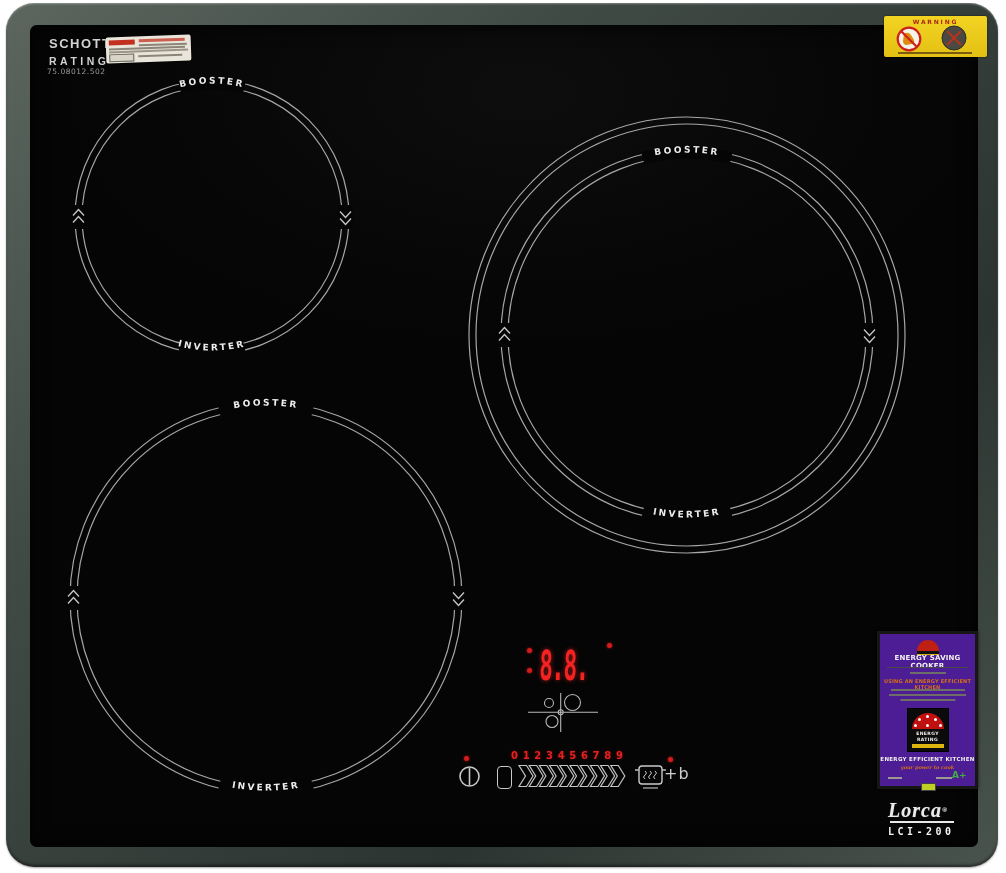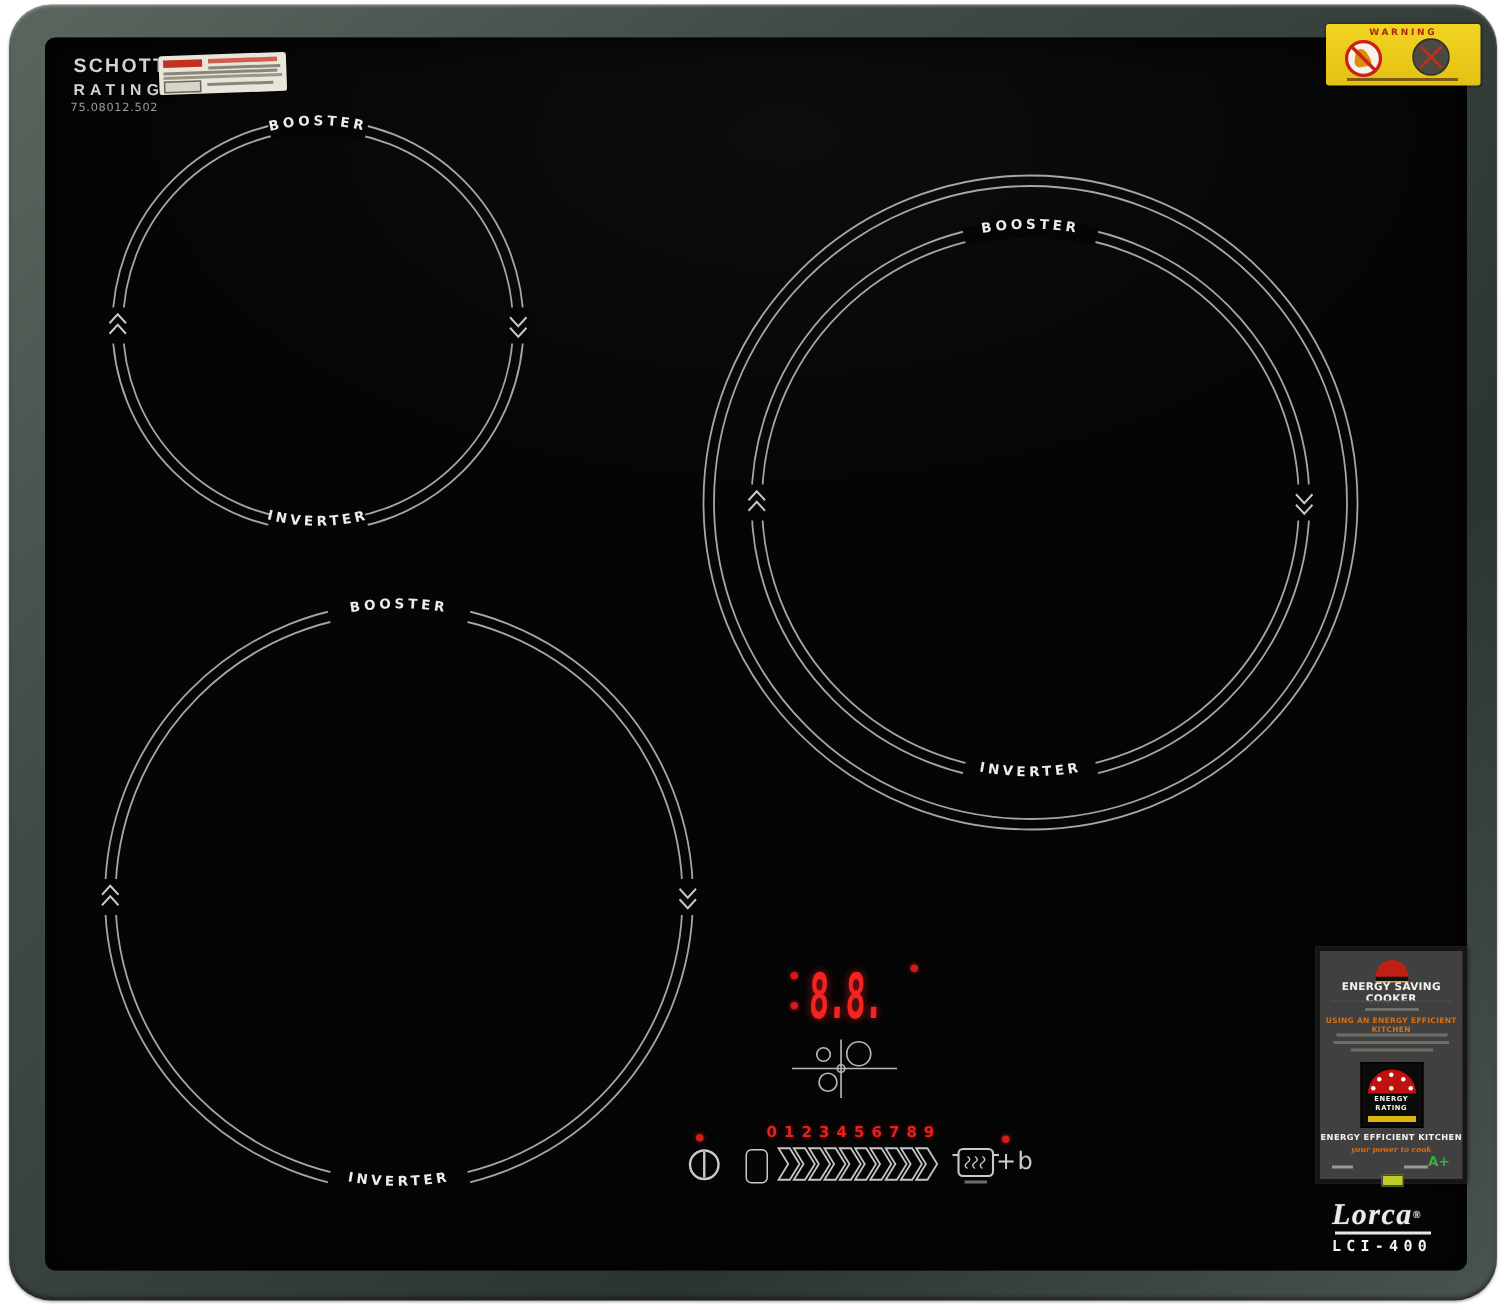--- a/index.html
+++ b/index.html
@@ -45,21 +45,21 @@
   .led{position:absolute;left:540px;top:641px;width:70px;height:42px;
        font:700 34px "DejaVu Sans Mono",monospace;color:#f52222;letter-spacing:-2px;
        transform:scale(.66,1.22) skewX(-3deg);transform-origin:0 0;
        text-shadow:0 0 6px rgba(255,40,40,.6);}
   .levels{position:absolute;left:511px;top:750px;width:112px;display:flex;justify-content:space-between;
           font:700 10px "DejaVu Sans",sans-serif;color:#e02222;text-shadow:0 0 3px rgba(255,0,0,.45);}
   .key{position:absolute;background:transparent;border:none;padding:0;}
   .pausekey{left:497px;top:766px;width:13px;height:21px;border:1.5px solid #c9c9c9;border-radius:4px;}
   .plusb{left:664px;top:764px;font:400 16px "DejaVu Sans",sans-serif;color:#cdcdcd;letter-spacing:1px;}
   
-  .energy{position:absolute;left:877px;top:631px;width:101px;height:158px;background:#404040;
+  .energy{position:absolute;left:877px;top:631px;width:101px;height:158px;background:#4c1d95;
           border:3px solid #161614;box-sizing:border-box;box-shadow:0 0 3px rgba(0,0,0,.8);}
   .energy .logo{position:absolute;left:50%;top:6px;transform:translateX(-50%);width:22px;height:11px;
           background:#c02014;border-radius:11px 11px 0 0;border-bottom:3px solid #111;}
   .energy .logo:after{content:"";position:absolute;left:0;bottom:-4px;width:100%;height:1.5px;background:#d8b20e;}
   .energy .title{position:absolute;left:0;top:20px;width:100%;text-align:center;
           font:700 7px "DejaVu Sans",sans-serif;color:#f2f2ee;letter-spacing:.2px;}
   .energy .div{position:absolute;left:7%;top:33px;width:86%;height:1px;background:#4a4a46;}
   .energy .mb{position:absolute;left:50%;top:38px;transform:translateX(-50%);width:36px;height:2px;background:#6e6e68;}
   .energy .sub{position:absolute;left:0;top:44px;width:100%;text-align:center;
           font:700 5px "DejaVu Sans",sans-serif;color:#d86f14;letter-spacing:.2px;}
@@ -290,15 +290,15 @@
     <div class="tag">your power to cook</div>
     <div class="bb1"></div>
       <div class="bb2"></div>
     <div class="grade">A+</div>
     <div class="gbox"></div>
   </div>
 
   <div class="brand">
     <div class="nm"><span>Lorca</span><sup>®</sup></div>
     <div class="ul"></div>
-    <div class="md">LCI-400</div>
+    <div class="md">LCI-200</div>
   </div>
 </div>
 
 </body></html>

